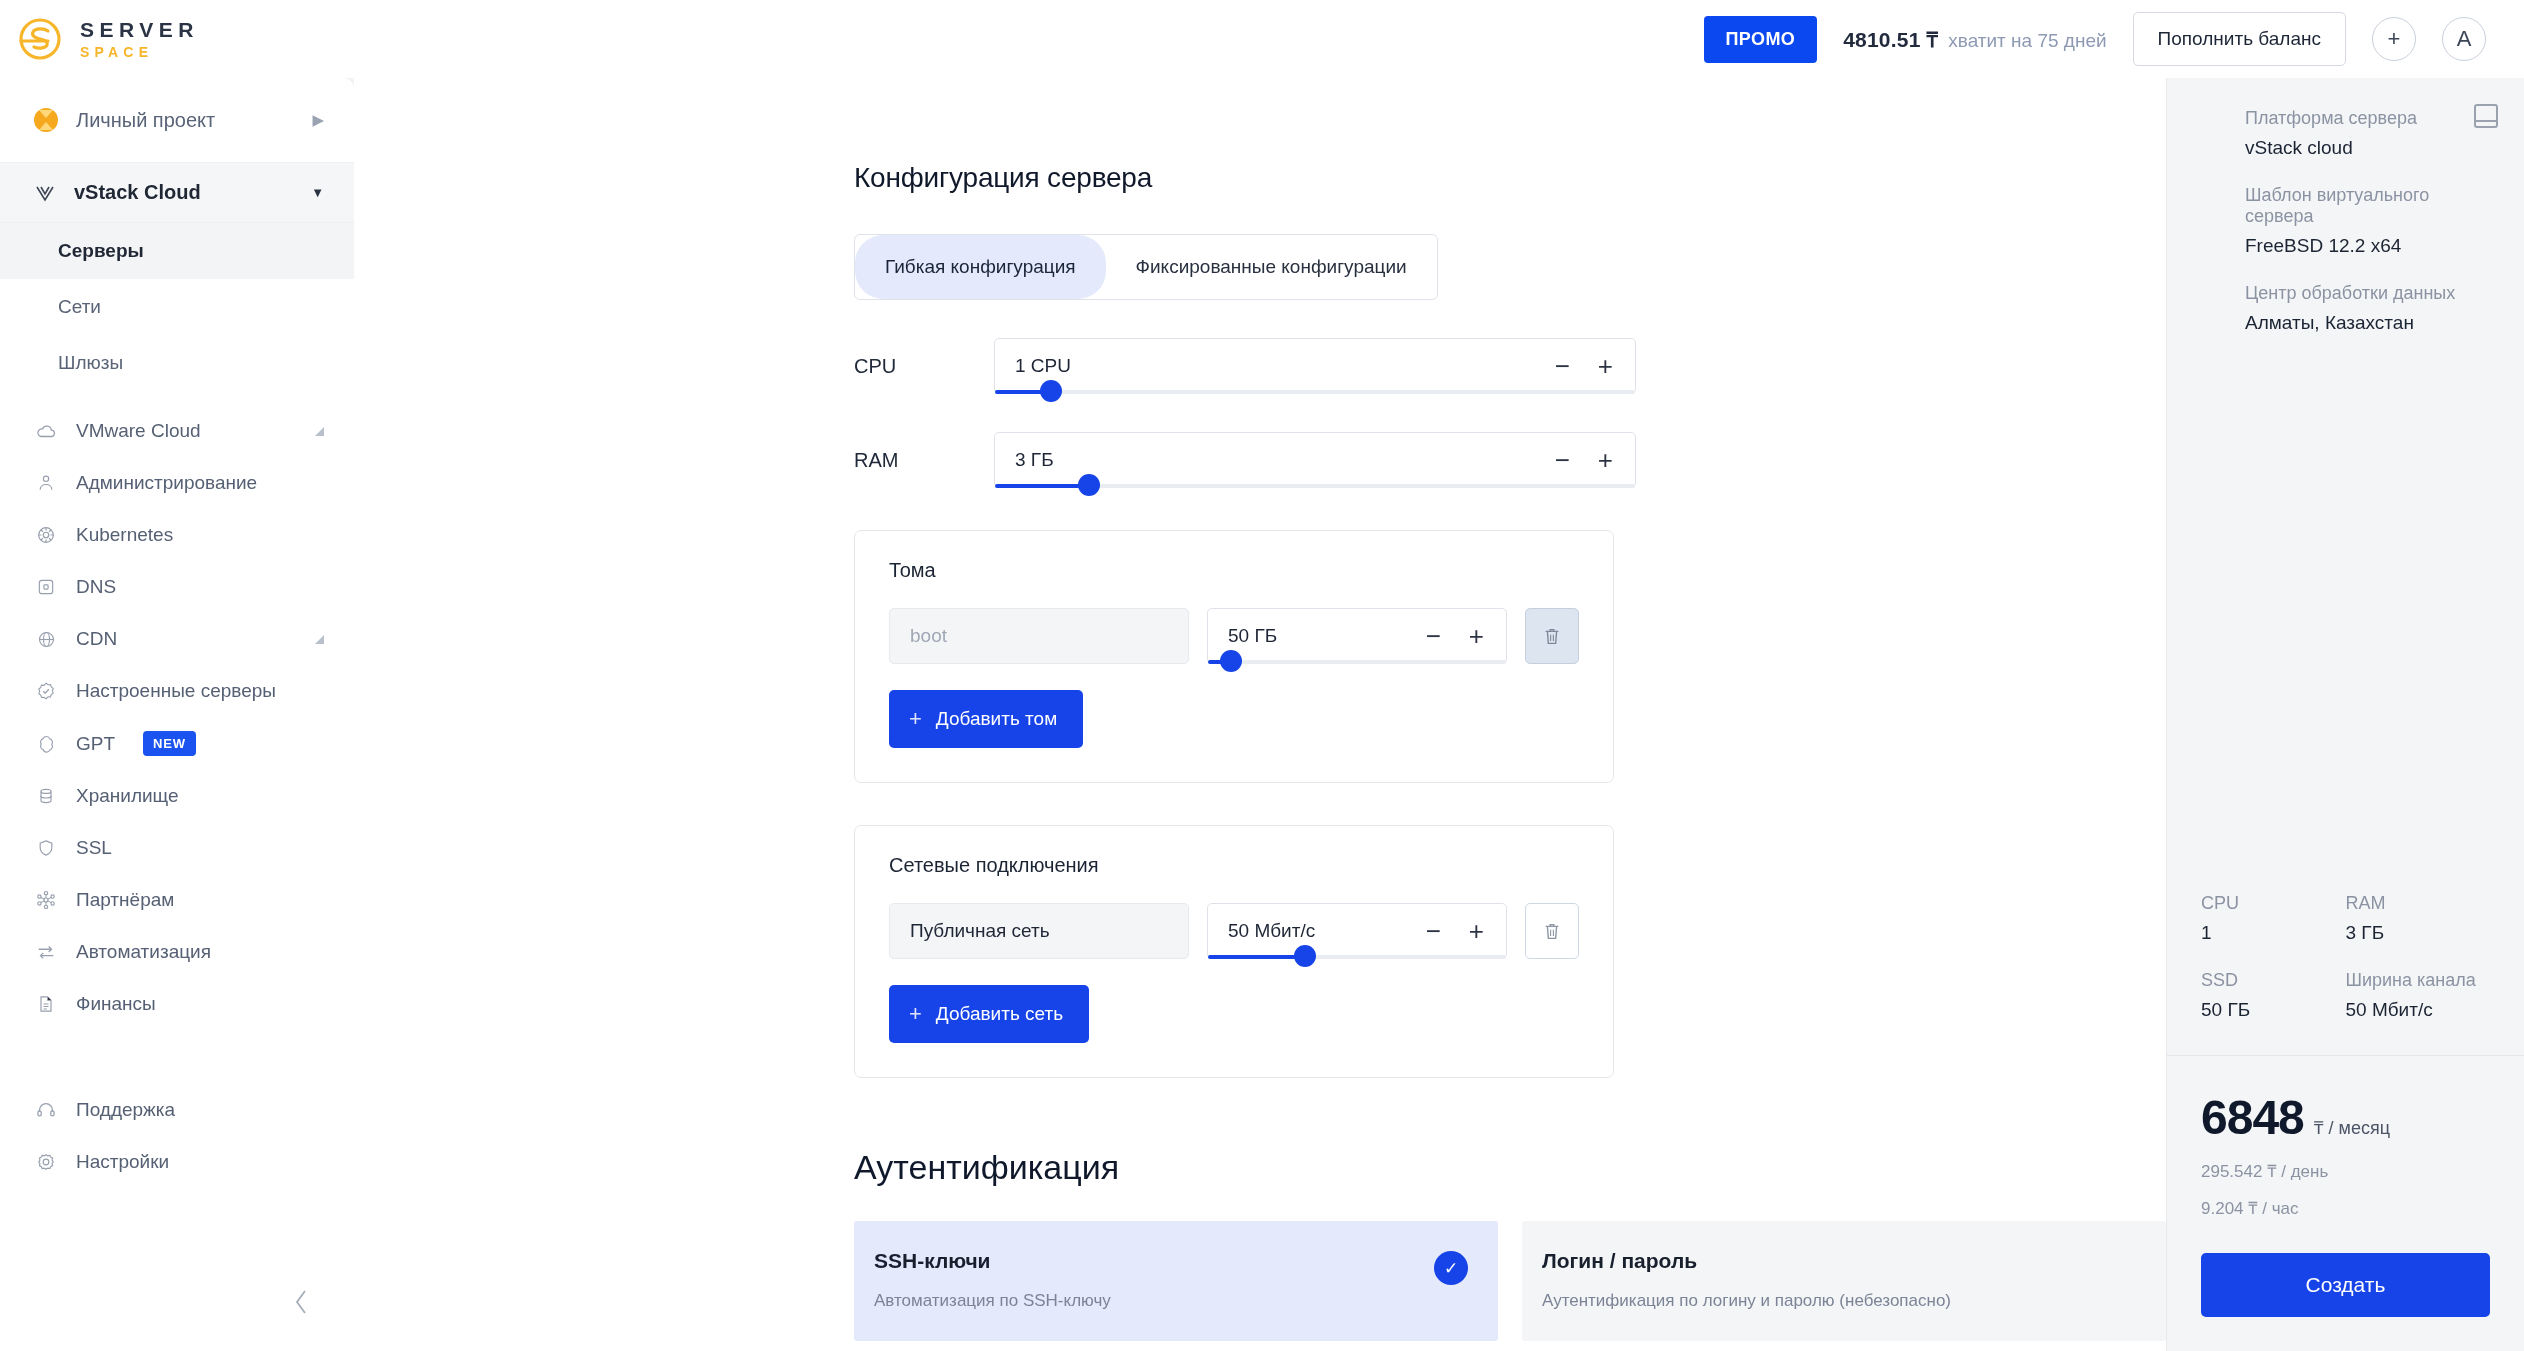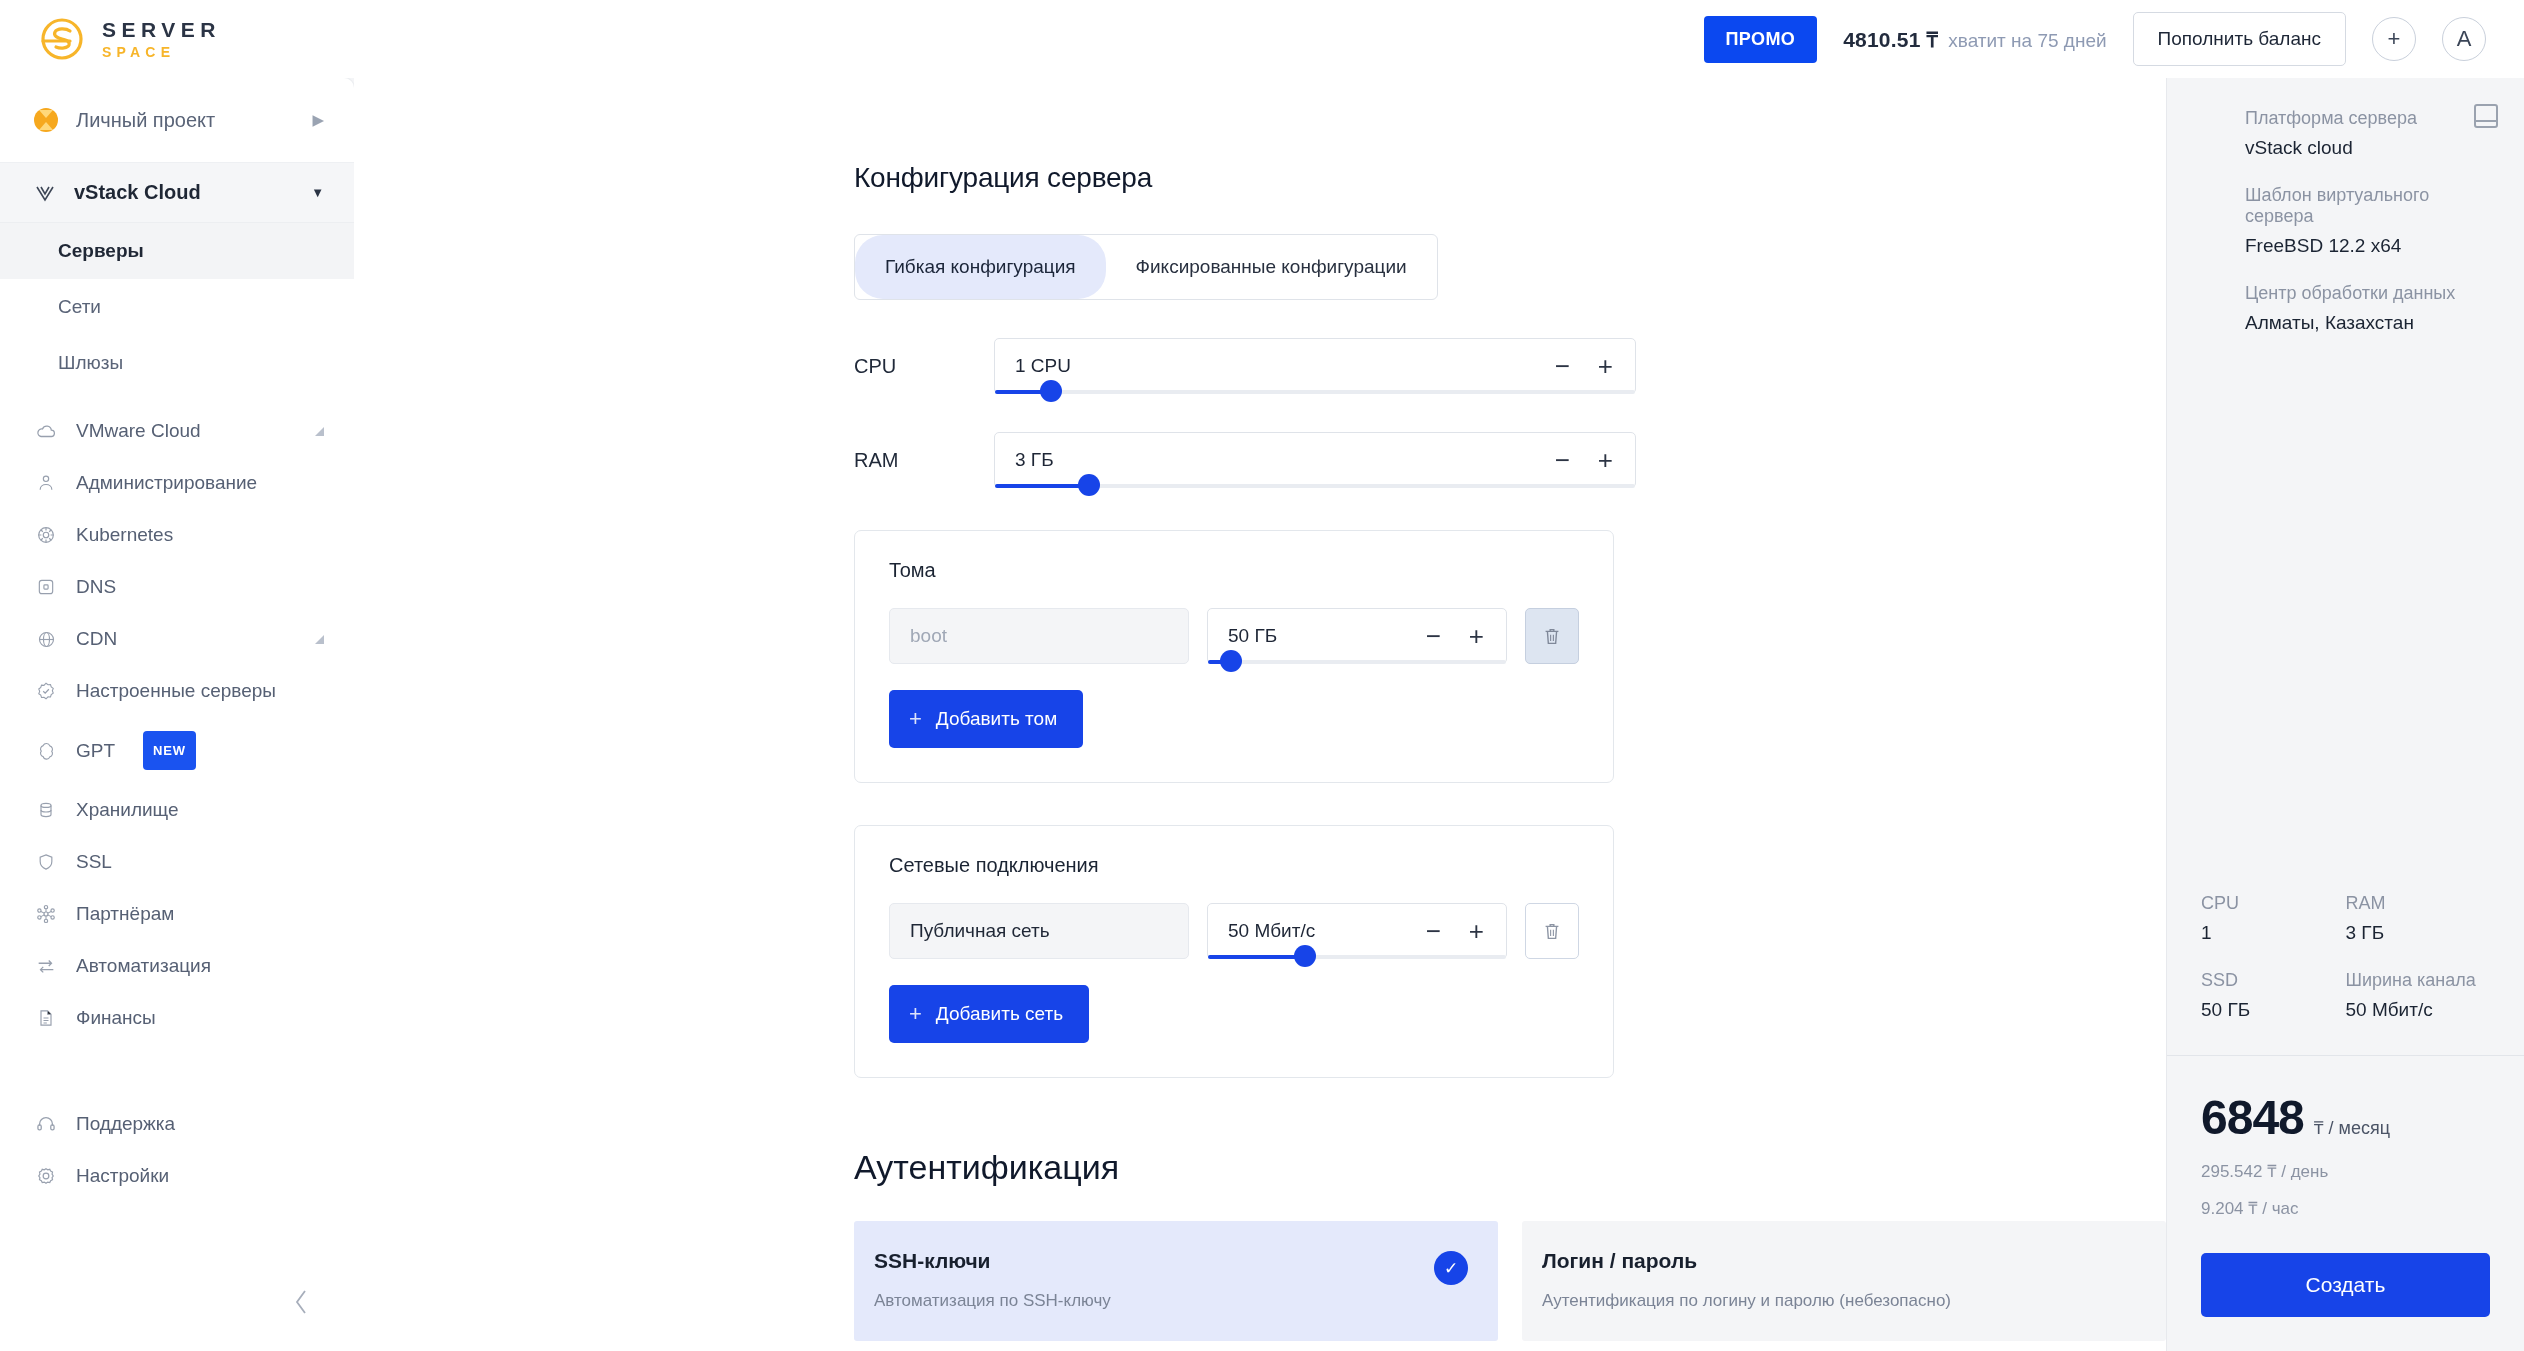--- a/index.html
+++ b/index.html
@@ -7,21 +7,21 @@
     width: 2524px; height: 1351px;
     font-family: "Liberation Sans", sans-serif;
     background: #f4f5f7;
     overflow: hidden;
   }
   .app { position: relative; width: 2524px; height: 1351px; display: flex; flex-direction: column; background:#fff; }
 
   
   .header {
     height: 78px; min-height:78px; background: #ffffff;
-    display: flex; align-items: center; padding: 0 38px 0 40px;
+    display: flex; align-items: center; padding: 0 38px 0 18px;
     position: relative; z-index: 5;
   }
   .logo-wrap { display: flex; align-items: center; gap: 18px; }
   .logo-mark { width: 44px; height: 44px; }
   .logo-text { display: flex; flex-direction: column; line-height: 1; }
   .logo-server { font-size: 21px; font-weight: 700; letter-spacing: 5.5px; color: #2b3445; }
   .logo-space { font-size: 14px; font-weight: 700; letter-spacing: 5.2px; color: #f7b52a; margin-top: 5px; }
   .header-right { margin-left: auto; display: flex; align-items: center; gap: 26px; }
   .promo-btn {
     background: #0b48f0; color: #fff; font-size: 18px; font-weight: 600;
@@ -77,21 +77,21 @@
 
   .side-item {
     display:flex; align-items:center; gap:18px; padding: 14px 30px 14px 34px;
     font-size: 19px; color:#566074; cursor:pointer;
   }
   .side-item .sicon { width:24px; height:24px; display:flex; align-items:center; justify-content:center; color:#98a0ae; flex:none;}
   .side-item .slabel{ flex:1; }
   .side-item .tri{ width:0;height:0;border-left:9px solid transparent;border-bottom:9px solid #b9c0cc;}
   .badge-new{
     background:#1a53f0;color:#fff;font-size:13px;font-weight:700;letter-spacing:.8px;
-    padding:12px 10px;border-radius:4px;margin-left:10px;
+    padding:5px 10px;border-radius:4px;margin-left:10px;
   }
   .side-spacer{flex:1;}
   .side-collapse{ display:flex; justify-content:flex-end; padding: 22px 44px 34px 0; color:#a7aebb; font-size:24px; cursor:pointer;}
 
   
   .main { flex: 1; background: #fff; padding: 84px 0 0 0; overflow: hidden; position:relative; }
   .main-inner { padding-left: 500px; }
   .page-title { font-size: 28px; font-weight: 400; color: #10192b; letter-spacing:-0.2px;}
   .tabs {
     margin-top: 40px; display: inline-flex; border: 1px solid #dfe3e9; border-radius: 6px; overflow: hidden;

